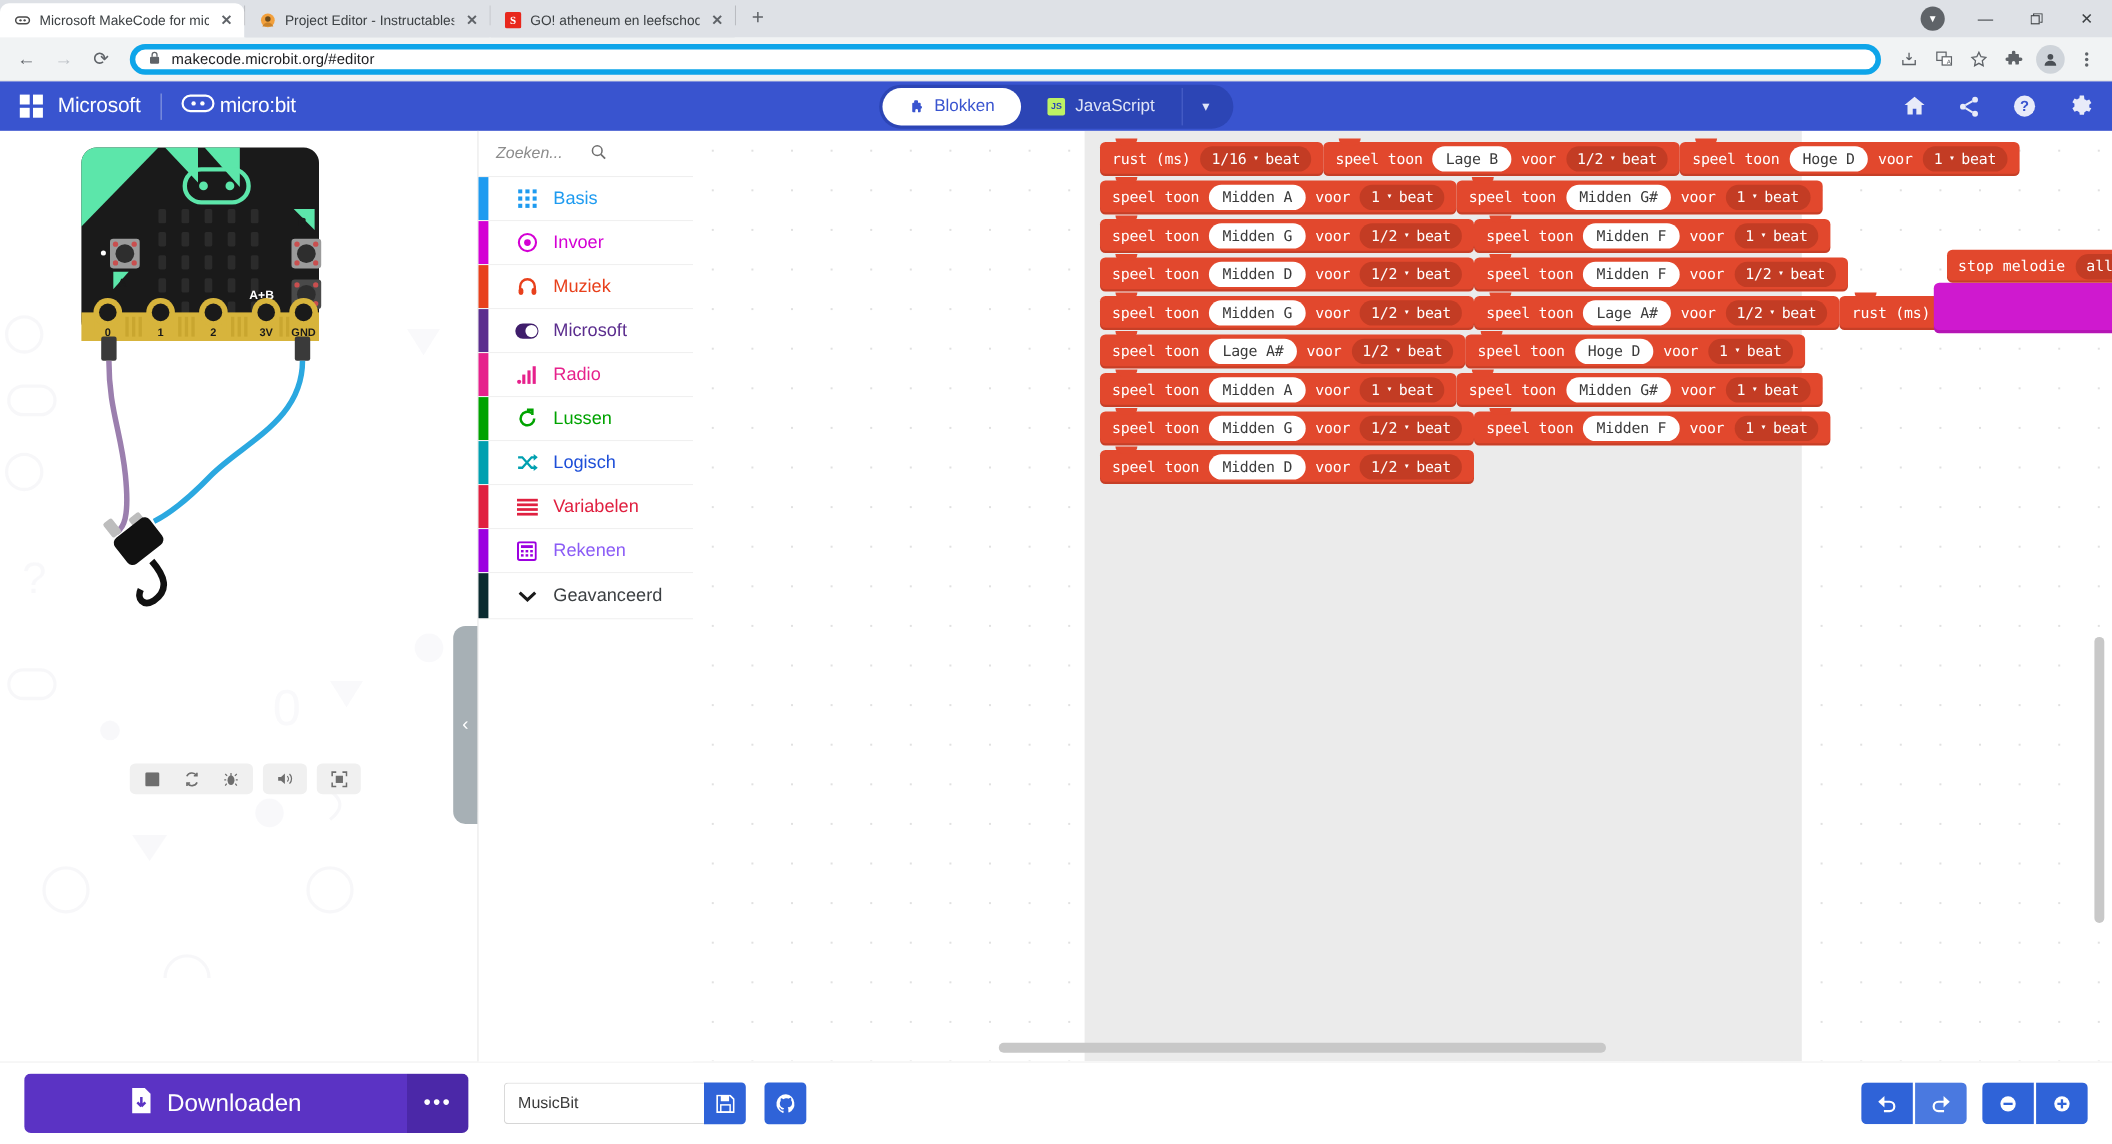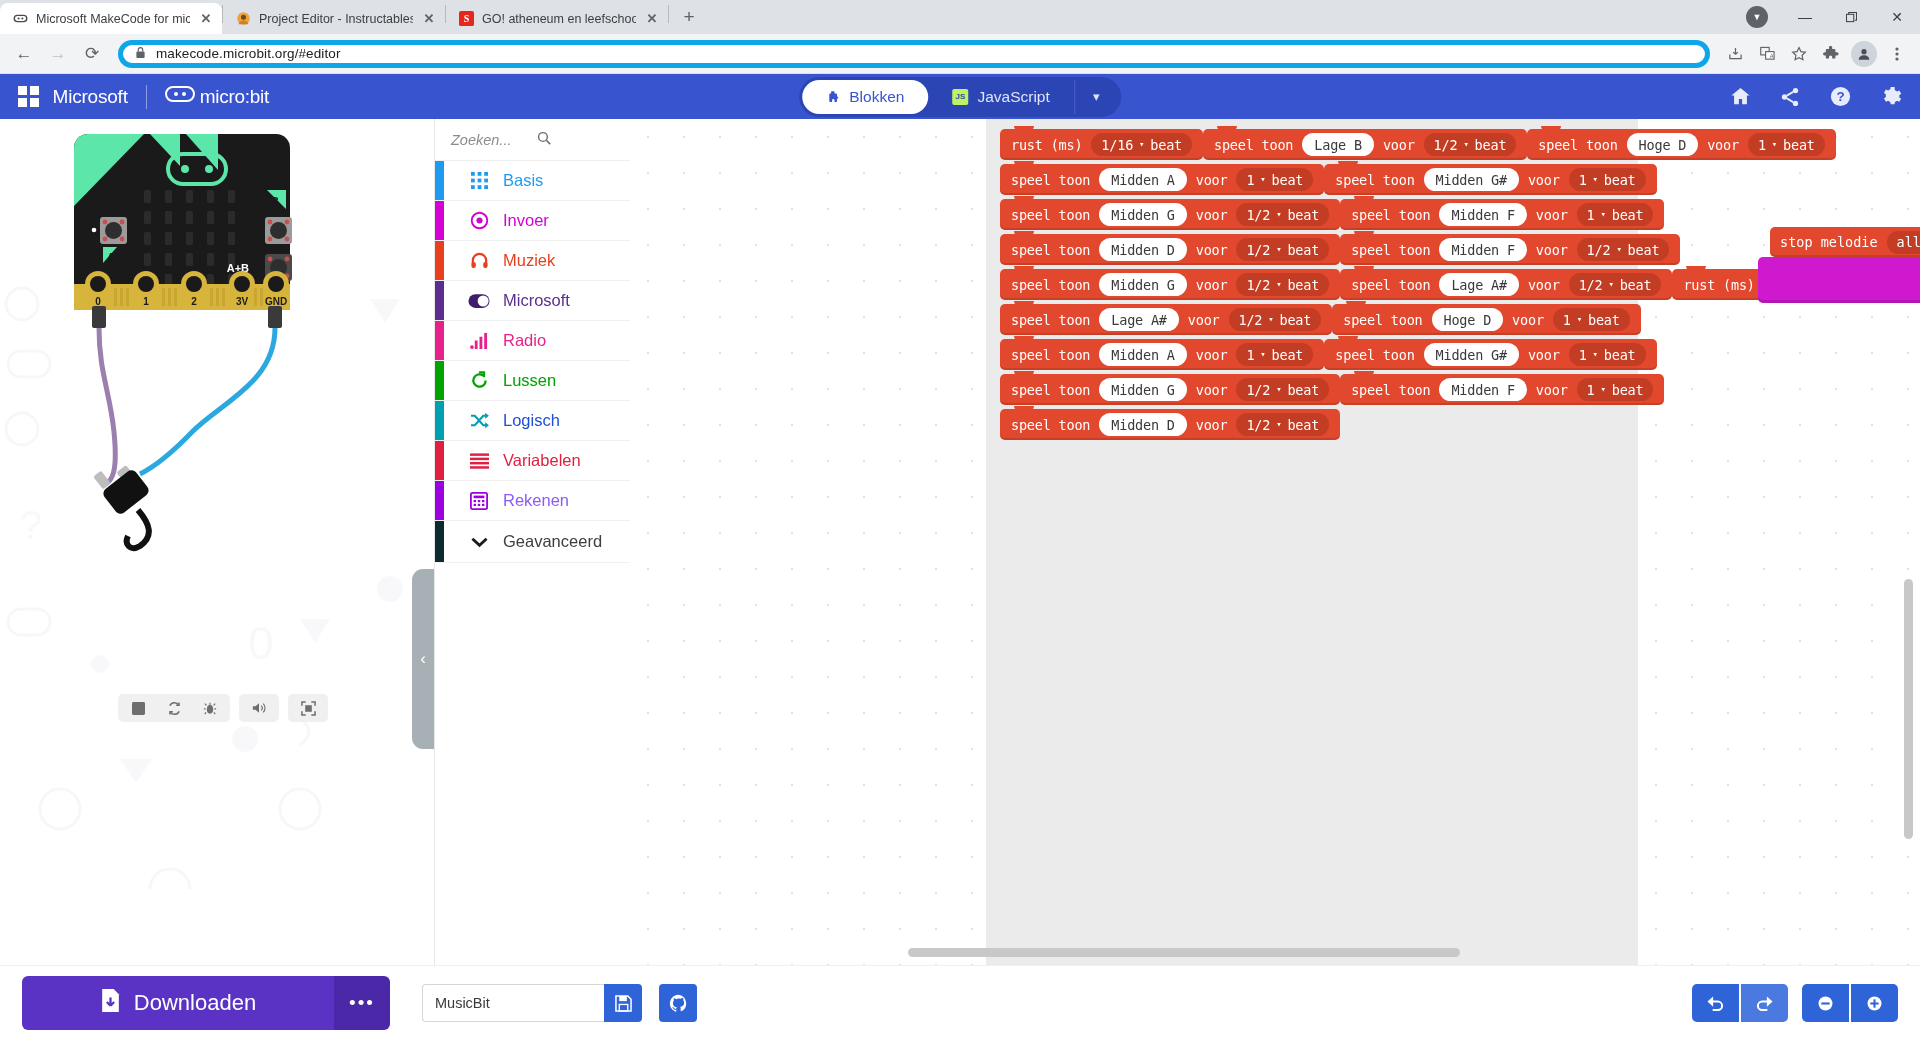--- a/index.html
+++ b/index.html
@@ -223,21 +223,21 @@
   }
   .ws-vscroll i{ position:absolute;top:400px;height:260px;width:9px;background:#c8c8c8;border-radius:5px;display:block;}
 
   
   .mc-footer{
     height:75px;background:#fff;display:flex;align-items:center;padding:0 22px;position:relative;
     border-top:1px solid #f0f0f0;
   }
   .dl-group{ display:flex;height:54px;border-radius:6px;overflow:hidden;}
   .dl-main{
-    width:312px;background:#5b33c4;color:#fff;display:flex;align-items:center;justify-content:center;
+    width:348px;background:#5b33c4;color:#fff;display:flex;align-items:center;justify-content:center;
     gap:13px;font-size:22px;
   }
   .dl-more{
     width:56px;background:#4b28a8;color:#fff;display:flex;align-items:center;justify-content:center;
     font-size:19px;letter-spacing:2px;
   }
   .proj-group{ display:flex;align-items:center;margin-left:32px;height:38px;gap:7px;}
   .proj-input{
     width:182px;height:38px;border:1px solid #d6d6d6;border-radius:4px 0 0 4px;border-right:none;
     display:flex;align-items:center;padding:0 12px;font-size:14.5px;color:#3a3a3a;

